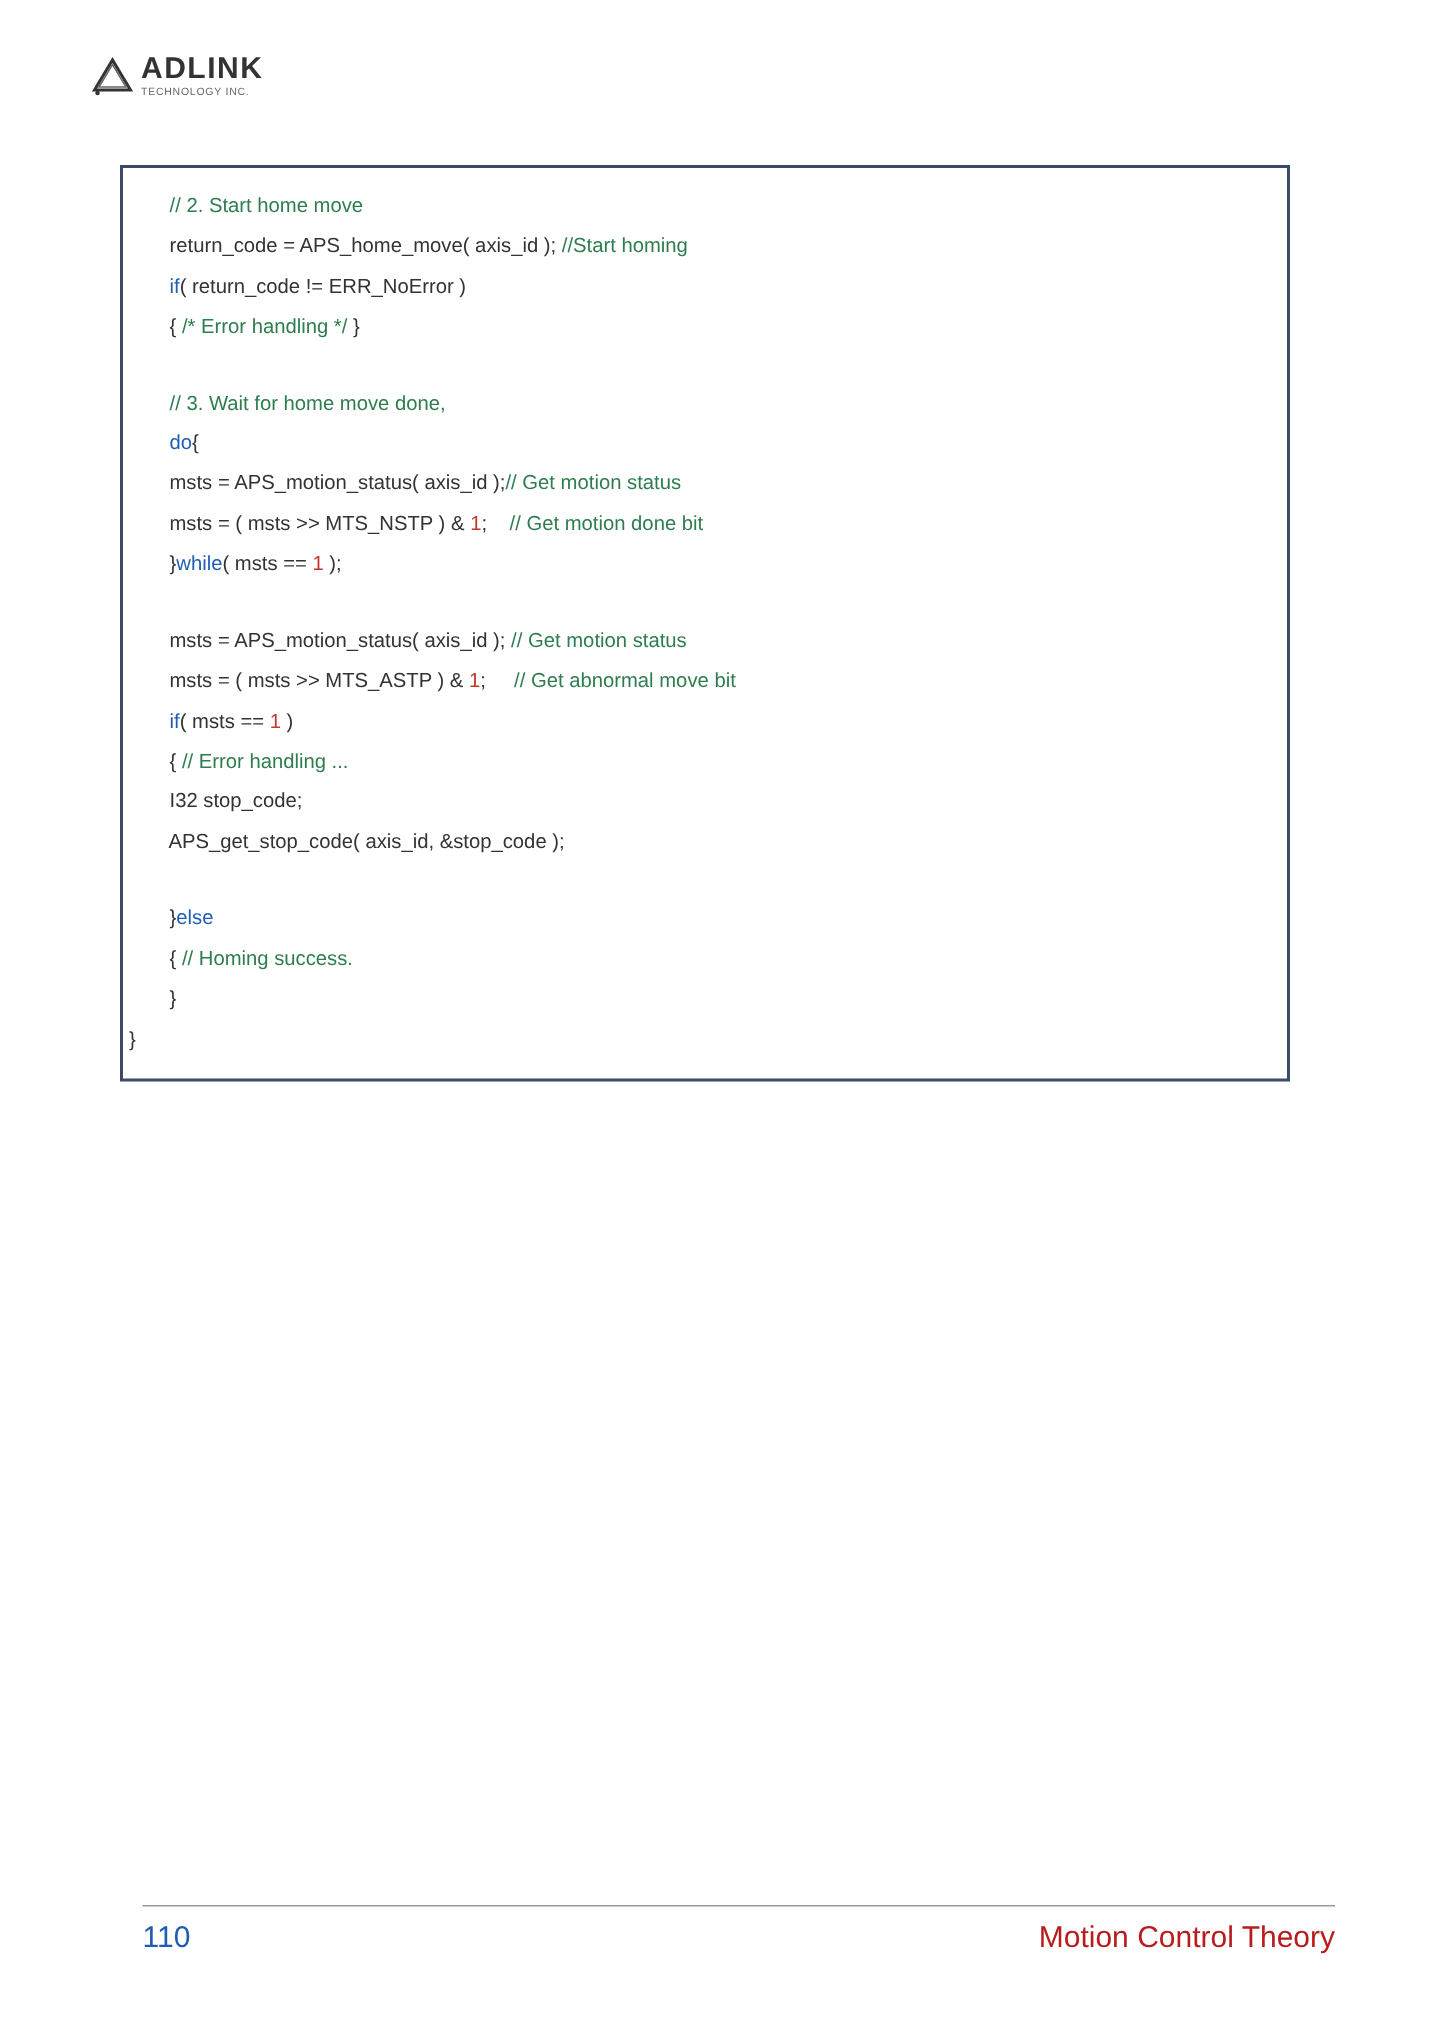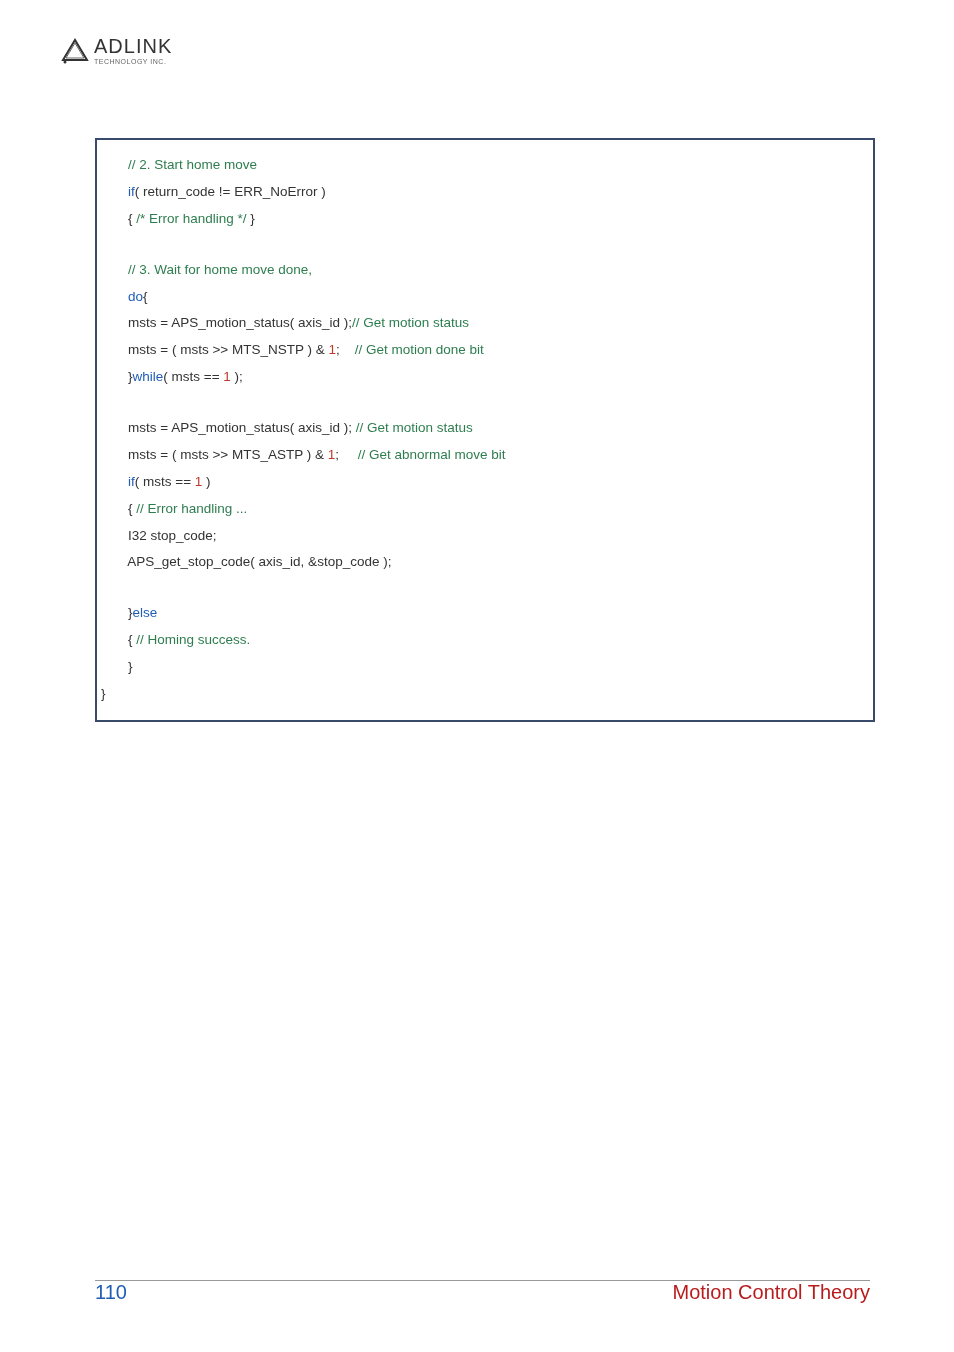--- a/index.html
+++ b/index.html
@@ -21,58 +21,57 @@
   .logo-tri {
     width: 30px;
     height: 30px;
     margin-right: 4px;
   }
   .logo-text {
     display: flex;
     flex-direction: column;
   }
   .brand {
-    font-weight: 400;
+    font-weight: 700;
     font-size: 20px;
     letter-spacing: 1px;
     color: #333;
   }
   .brand-sub {
     font-size: 7px;
     letter-spacing: 0.5px;
     color: #666;
   }
   .code-frame {
     position: absolute;
     top: 110px;
-    left: 95px;
+    left: 80px;
     width: 780px;
     border: 2px solid #3a4a6a;
     padding: 12px 12px 12px 4px;
     font-family: Arial, Helvetica, sans-serif;
     font-size: 13.5px;
     line-height: 1.25;
     color: #333;
-    margin-top: 28px;
   }
   .code-line {
     white-space: pre;
     padding: 5px 0 5px 12px;
   }
   .code-block-spacer { height: 24px; }
   .c-comment { color: #2e7d4f; }
   .c-kw { color: #1f5db5; }
   .c-num { color: #c0392b; }
   .footer {
     position: absolute;
     bottom: 48px;
     left: 95px;
-    right: 84px;
+    right: 64px;
     border-top: 1px solid #999;
-    padding-top: 0;
+    padding-top: 10px;
     display: flex;
     justify-content: space-between;
     align-items: baseline;
   }
   .page-num {
     color: #1f5db5;
     font-size: 20px;
   }
   .footer-title {
     font-size: 20px;
@@ -89,20 +88,21 @@
     <circle cx="5" cy="27" r="1.5" fill="#333"></circle>
   </svg>
   <div class="logo-text">
     <span class="brand">ADLINK</span>
     <span class="brand-sub">TECHNOLOGY INC.</span>
   </div>
 </div>
 
 <div class="code-frame">
   <div class="code-line"><span>    </span><span class="c-comment">// 2. Start home move</span></div>
+  <div class="code-line"><span>    return_code = APS_home_move( axis_id ); </span><span class="c-comment">//Start homing</span></div>
   <div class="code-line"><span>    </span><span class="c-kw">if</span><span>( return_code != ERR_NoError )</span></div>
   <div class="code-line"><span>    { </span><span class="c-comment">/* Error handling */</span><span> }</span></div>
 
   <div class="code-block-spacer"></div>
 
   <div class="code-line"><span>    </span><span class="c-comment">// 3. Wait for home move done,</span></div>
   <div class="code-line"><span>    </span><span class="c-kw">do</span><span>{</span></div>
   <div class="code-line"><span>    msts = APS_motion_status( axis_id );</span><span class="c-comment">// Get motion status</span></div>
   <div class="code-line"><span>    msts = ( msts &gt;&gt; MTS_NSTP ) &amp; </span><span class="c-num">1</span><span>;    </span><span class="c-comment">// Get motion done bit</span></div>
   <div class="code-line"><span>    }</span><span class="c-kw">while</span><span>( msts == </span><span class="c-num">1</span><span> );</span></div>

